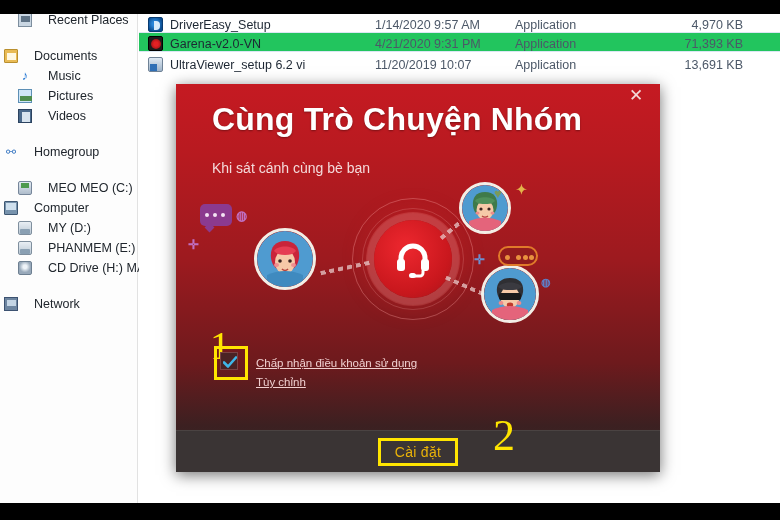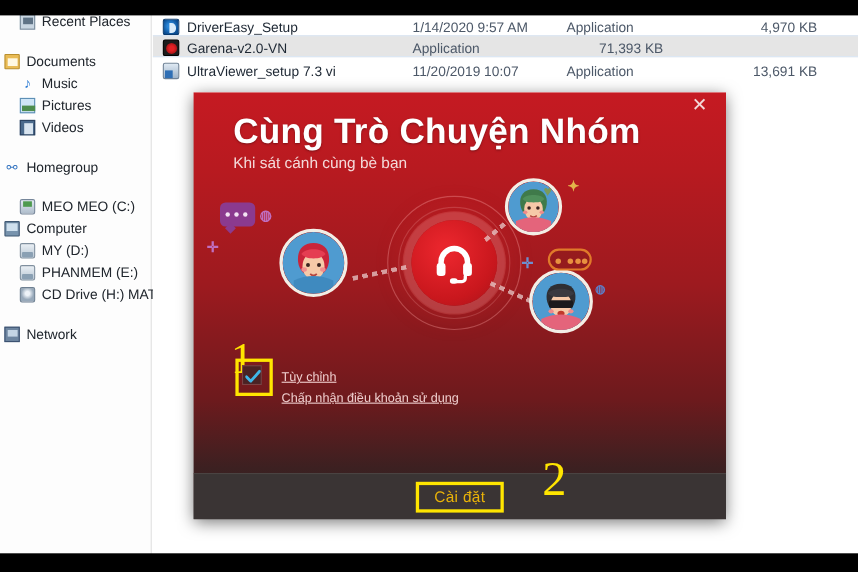--- a/index.html
+++ b/index.html
@@ -19,21 +19,21 @@
     position:absolute; left:0; top:0; width:780px; height:505px;
     background:#ffffff;
   }
   .nav-pane {
     position:absolute; left:0; top:0; width:138px; height:505px;
     background:#fdfdfd;
     border-right:1px solid #e2e2e2;
     padding-top:2px;
   }
   .nav-item {
-    display:flex; align-items:center; gap:6px;
+    display:flex; align-items:center; gap:16px;
     height:20px; padding-left:8px;
     font-size:12.5px; color:#20262d; white-space:nowrap;
   }
   .nav-item.child { padding-left:18px; }
   .nav-item.root { padding-left:4px; font-weight:400; }
   .nav-spacer { height:16px; }
   .nav-ico { width:14px; height:14px; flex:0 0 14px; position:relative; }
 
   
   .ico-folderlib { background:#e9bb55; border:1px solid #b98f2e; border-radius:1px; }
@@ -64,21 +64,21 @@
     position:absolute; left:139px; top:0; width:641px; height:505px;
     background:#ffffff;
   }
   .file-row {
     position:relative;
     display:flex; align-items:flex-end;
     height:20px;
     font-size:12.5px; color:#1d2733;
     white-space:nowrap;
   }
-  .file-row.selected { background:#e5e5e5; border-top:1px solid #dbe7f4; border-bottom:1px solid #dbe7f4; }
+  .file-row.selected { background:#22c55e; border-top:1px solid #dbe7f4; border-bottom:1px solid #dbe7f4; }
   .col-name { width:236px; display:flex; align-items:center; gap:7px; padding-left:9px; }
   .col-date { width:140px; color:#4c5868; }
   .col-type { width:120px; color:#4c5868; }
   .col-size { width:118px; text-align:right; color:#4c5868; padding-right:10px; }
   .fico { width:15px; height:15px; flex:0 0 15px; position:relative; border-radius:2px; }
   .fico-de { background:radial-gradient(circle at 45% 45%, #2a86d8 25%, #0b4c90 75%); border:1px solid #093b70; }
   .fico-de:after{ content:""; position:absolute; left:5px; top:3px; width:6px; height:9px; background:#d9ecfb; border-radius:0 4px 4px 0; }
   .fico-garena { background:#1c1c1c; border:1px solid #000; }
   .fico-garena:after{ content:""; position:absolute; left:2px; top:2px; width:10px; height:10px; background:radial-gradient(circle,#e32124 30%,#8d1013 90%); border-radius:50%; }
   .fico-msi { background:linear-gradient(#dfe9f3,#9fb4c9); border:1px solid #6f8296; }
@@ -94,21 +94,21 @@
     overflow:hidden;
     z-index:20;
   }
   .dialog-head { position:relative; padding:18px 0 0 36px; }
   .dlg-title {
     font-size:32px; font-weight:bold; color:#ffffff;
     letter-spacing:.2px; line-height:1.1;
     text-shadow:0 1px 2px rgba(0,0,0,.35);
   }
   .dlg-sub {
-    margin-top:3px; font-size:14px; color:#f4dada; font-weight:400;
+    margin-top:23px; font-size:14px; color:#f4dada; font-weight:400;
   }
   .dlg-close {
     position:absolute; right:14px; top:2px;
     width:20px; height:20px;
     color:#f3d9d9; font-size:17px; line-height:20px; text-align:center;
     cursor:pointer;
   }
 
   
   .hero { position:relative; height:152px; margin-top:4px; }
@@ -274,27 +274,28 @@
           </div>
           <div class="col-date">1/14/2020 9:57 AM</div>
           <div class="col-type">Application</div>
           <div class="col-size">4,970 KB</div>
         </div>
         <div class="file-row selected">
           <div class="col-name">
             <span class="fico fico-garena"></span>
             <span>Garena-v2.0-VN</span>
           </div>
+          <div class="col-date">4/21/2020 9:31 PM</div>
           <div class="col-type">Application</div>
           <div class="col-size">71,393 KB</div>
         </div>
         <div class="file-row">
           <div class="col-name">
             <span class="fico fico-msi"></span>
-            <span>UltraViewer_setup 7.3 vi</span>
+            <span>UltraViewer_setup 6.2 vi</span>
           </div>
           <div class="col-date">11/20/2019 10:07</div>
           <div class="col-type">Application</div>
           <div class="col-size">13,691 KB</div>
         </div>
       </div>
   </div>
 </div>
 
 <div class="dialog">
@@ -387,22 +388,22 @@
     <div class="terms-row">
       <div class="cb-wrap">
         <div class="cb-hl"></div>
         <div class="checkbox">
           <svg width="14" height="12" viewBox="0 0 14 12" aria-hidden="true">
             <path d="M1 6.5 L5 10.5 L13 1.5" stroke="#3fb6e8" stroke-width="2.6" fill="none" stroke-linecap="round" stroke-linejoin="round"></path>
           </svg>
         </div>
       </div>
       <div class="terms-links">
+        <span class="tlink">Chấp nhận điều khoản sử dụng</span>
         <span class="tlink">Tùy chỉnh</span>
-        <span class="tlink">Chấp nhận điều khoản sử dụng</span>
       </div>
     </div>
   </div>
 
   <div class="dlg-foot">
     <div class="install-hl">
       <span class="install-btn">Cài đặt</span>
     </div>
   </div>
   <div class="step-2">2</div>

